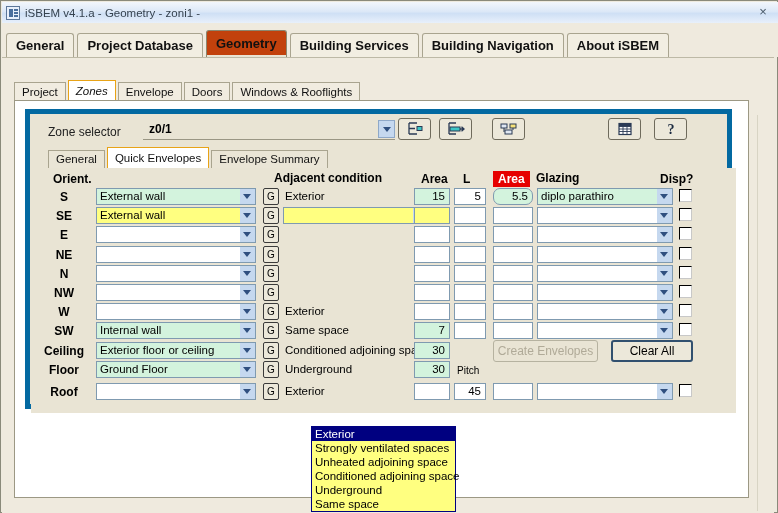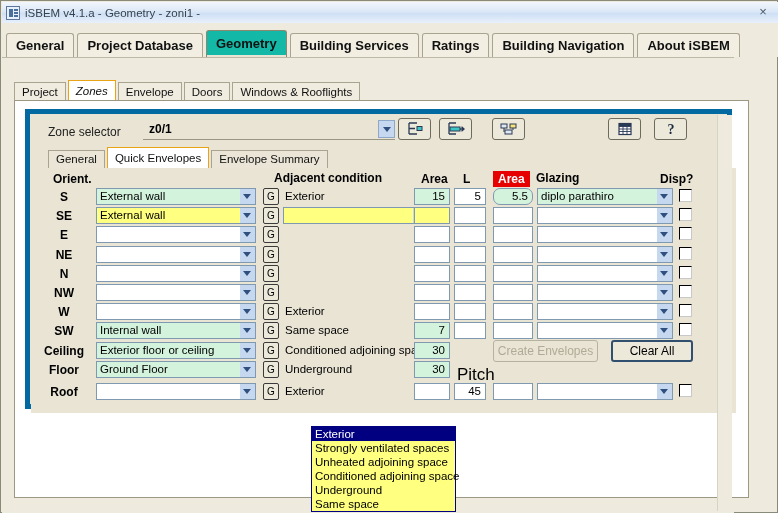--- a/index.html
+++ b/index.html
@@ -91,33 +91,34 @@
     color: #111;
     background: #f2eee2;
     border: 1px solid #a9a48f;
     border-bottom: none;
     border-radius: 3px 3px 0 0;
     box-sizing: border-box;
     white-space: nowrap;
     cursor: pointer;
   }
   .mtab.active {
-    background: #14b8a6;
+    background: #c2410c;
     height: 27px;
     line-height: 26px;
     border-color: #8c876f;
     box-shadow: inset 0 -2px 0 #e9e4d4;
   }
   
   .bodypanel {
     position: absolute;
     left: 1px; top: 56px;
     width: 732px; height: 455px;
     background: #efeade;
     border-top: 1px solid #bdb9a6;
+    padding-left: 40px;
   }
   .subtabs {
     position: absolute;
     left: 12px; top: 22px;
     display: flex;
     align-items: flex-end;
     height: 21px;
   }
   .stab {
     height: 19px;
@@ -375,21 +376,21 @@
     text-align: center;
   }
   .actbtn.primary {
     background: #ece8da;
     border: 2px solid #31506f;
     color: #000;
     line-height: 18px;
   }
   .pitch-lbl {
     position: absolute;
-    font-size: 17px;
+    font-size: 10px;
     color: #000;
   }
   .vscroll {
     position: absolute;
     right: 2px; top: 57px;
     width: 14px; height: 396px;
     background: #efeade;
     border-left: 1px solid #d8d4c4;
   }
 </style>
@@ -403,21 +404,20 @@
     <span class="title-text">iSBEM v4.1.a - Geometry - zoni1 -</span>
     <span class="title-close">×</span>
   </div>
 
   <div class="mainbar">
     <div class="maintabs" id="main-tabs">
         <div class="mtab">General</div>
         <div class="mtab">Project Database</div>
         <div class="mtab active">Geometry</div>
         <div class="mtab">Building Services</div>
-        <div class="mtab">Ratings</div>
         <div class="mtab">Building Navigation</div>
         <div class="mtab">About iSBEM</div>
       </div>
   </div>
 
   <div class="bodypanel">
 
     <div class="subtabs" id="sub-tabs">
         <div class="stab">Project</div>
         <div class="stab active">Zones</div>

